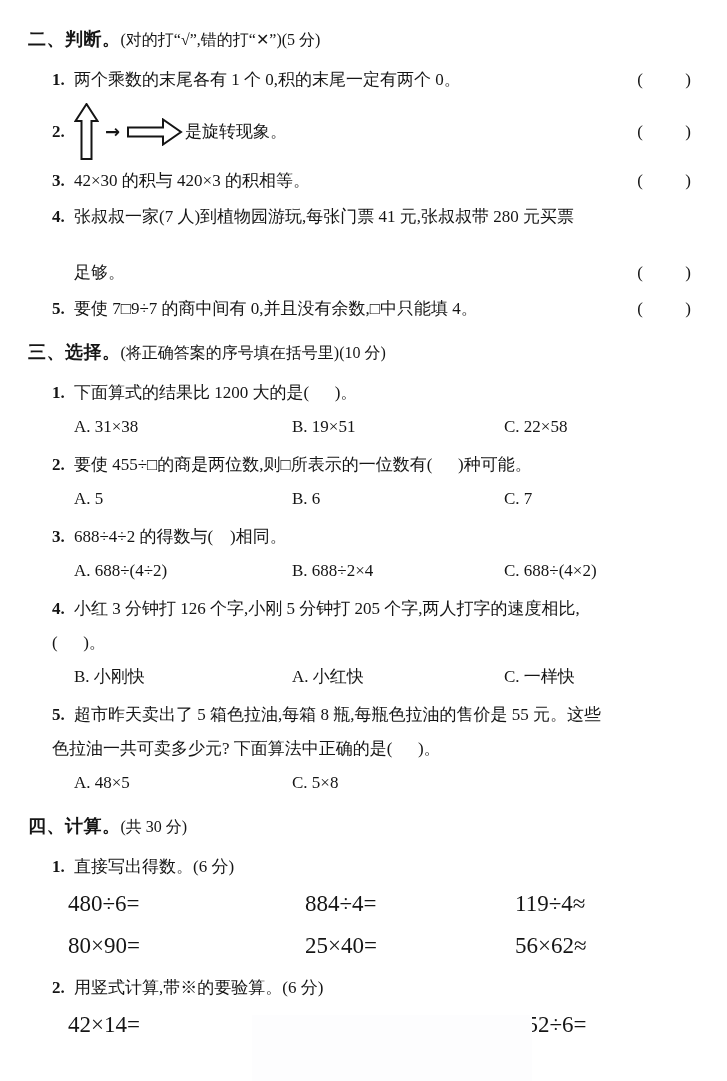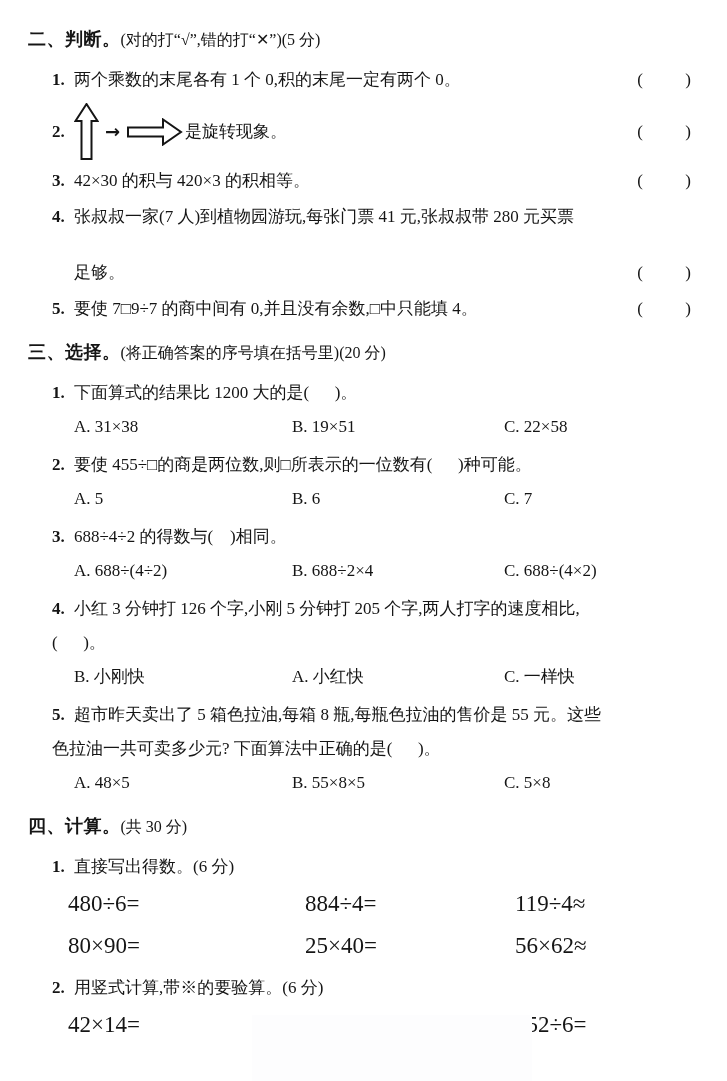--- a/index.html
+++ b/index.html
@@ -129,21 +129,21 @@
     </div>
 
     <div class="jq">
       <span class="qnum">5.</span>
       <span class="qtext">要使 7□9÷7 的商中间有 0,并且没有余数,□中只能填 4。</span>
       <span class="ans">(          )</span>
     </div>
   </div>
 
   <div style="margin-top:18px;">
-    <div class="sec-head"><span class="sec-title">三、选择。</span><span class="sec-sub">(将正确答案的序号填在括号里)(20 分)</span></div>
+    <div class="sec-head"><span class="sec-title">三、选择。</span><span class="sec-sub">(将正确答案的序号填在括号里)(10 分)</span></div>
 
     <div class="cq">
       <div class="stem">
         <span class="qnum">1.</span>
         <span class="qtext">下面算式的结果比 1200 大的是(      )。</span>
       </div>
       <div class="opts">
         <span>A. 31×38</span>
         <span>B. 19×51</span>
         <span>C. 22×58</span>
@@ -192,21 +192,20 @@
     <div class="cq">
       <div class="stem">
         <span class="qnum">5.</span>
         <span class="qtext">超市昨天卖出了 5 箱色拉油,每箱 8 瓶,每瓶色拉油的售价是 55 元。这些</span>
       </div>
       <div class="stem cont">
         <span class="qtext">色拉油一共可卖多少元? 下面算法中正确的是(      )。</span>
       </div>
       <div class="opts">
         <span>A. 48×5</span>
-        <span>B. 55×8×5</span>
         <span>C. 5×8</span>
       </div>
     </div>
   </div>
 
   <div style="margin-top:18px;">
     <div class="sec-head"><span class="sec-title">四、计算。</span><span class="sec-sub">(共 30 分)</span></div>
 
     <div class="sub-label">
       <span class="qnum">1.</span>

